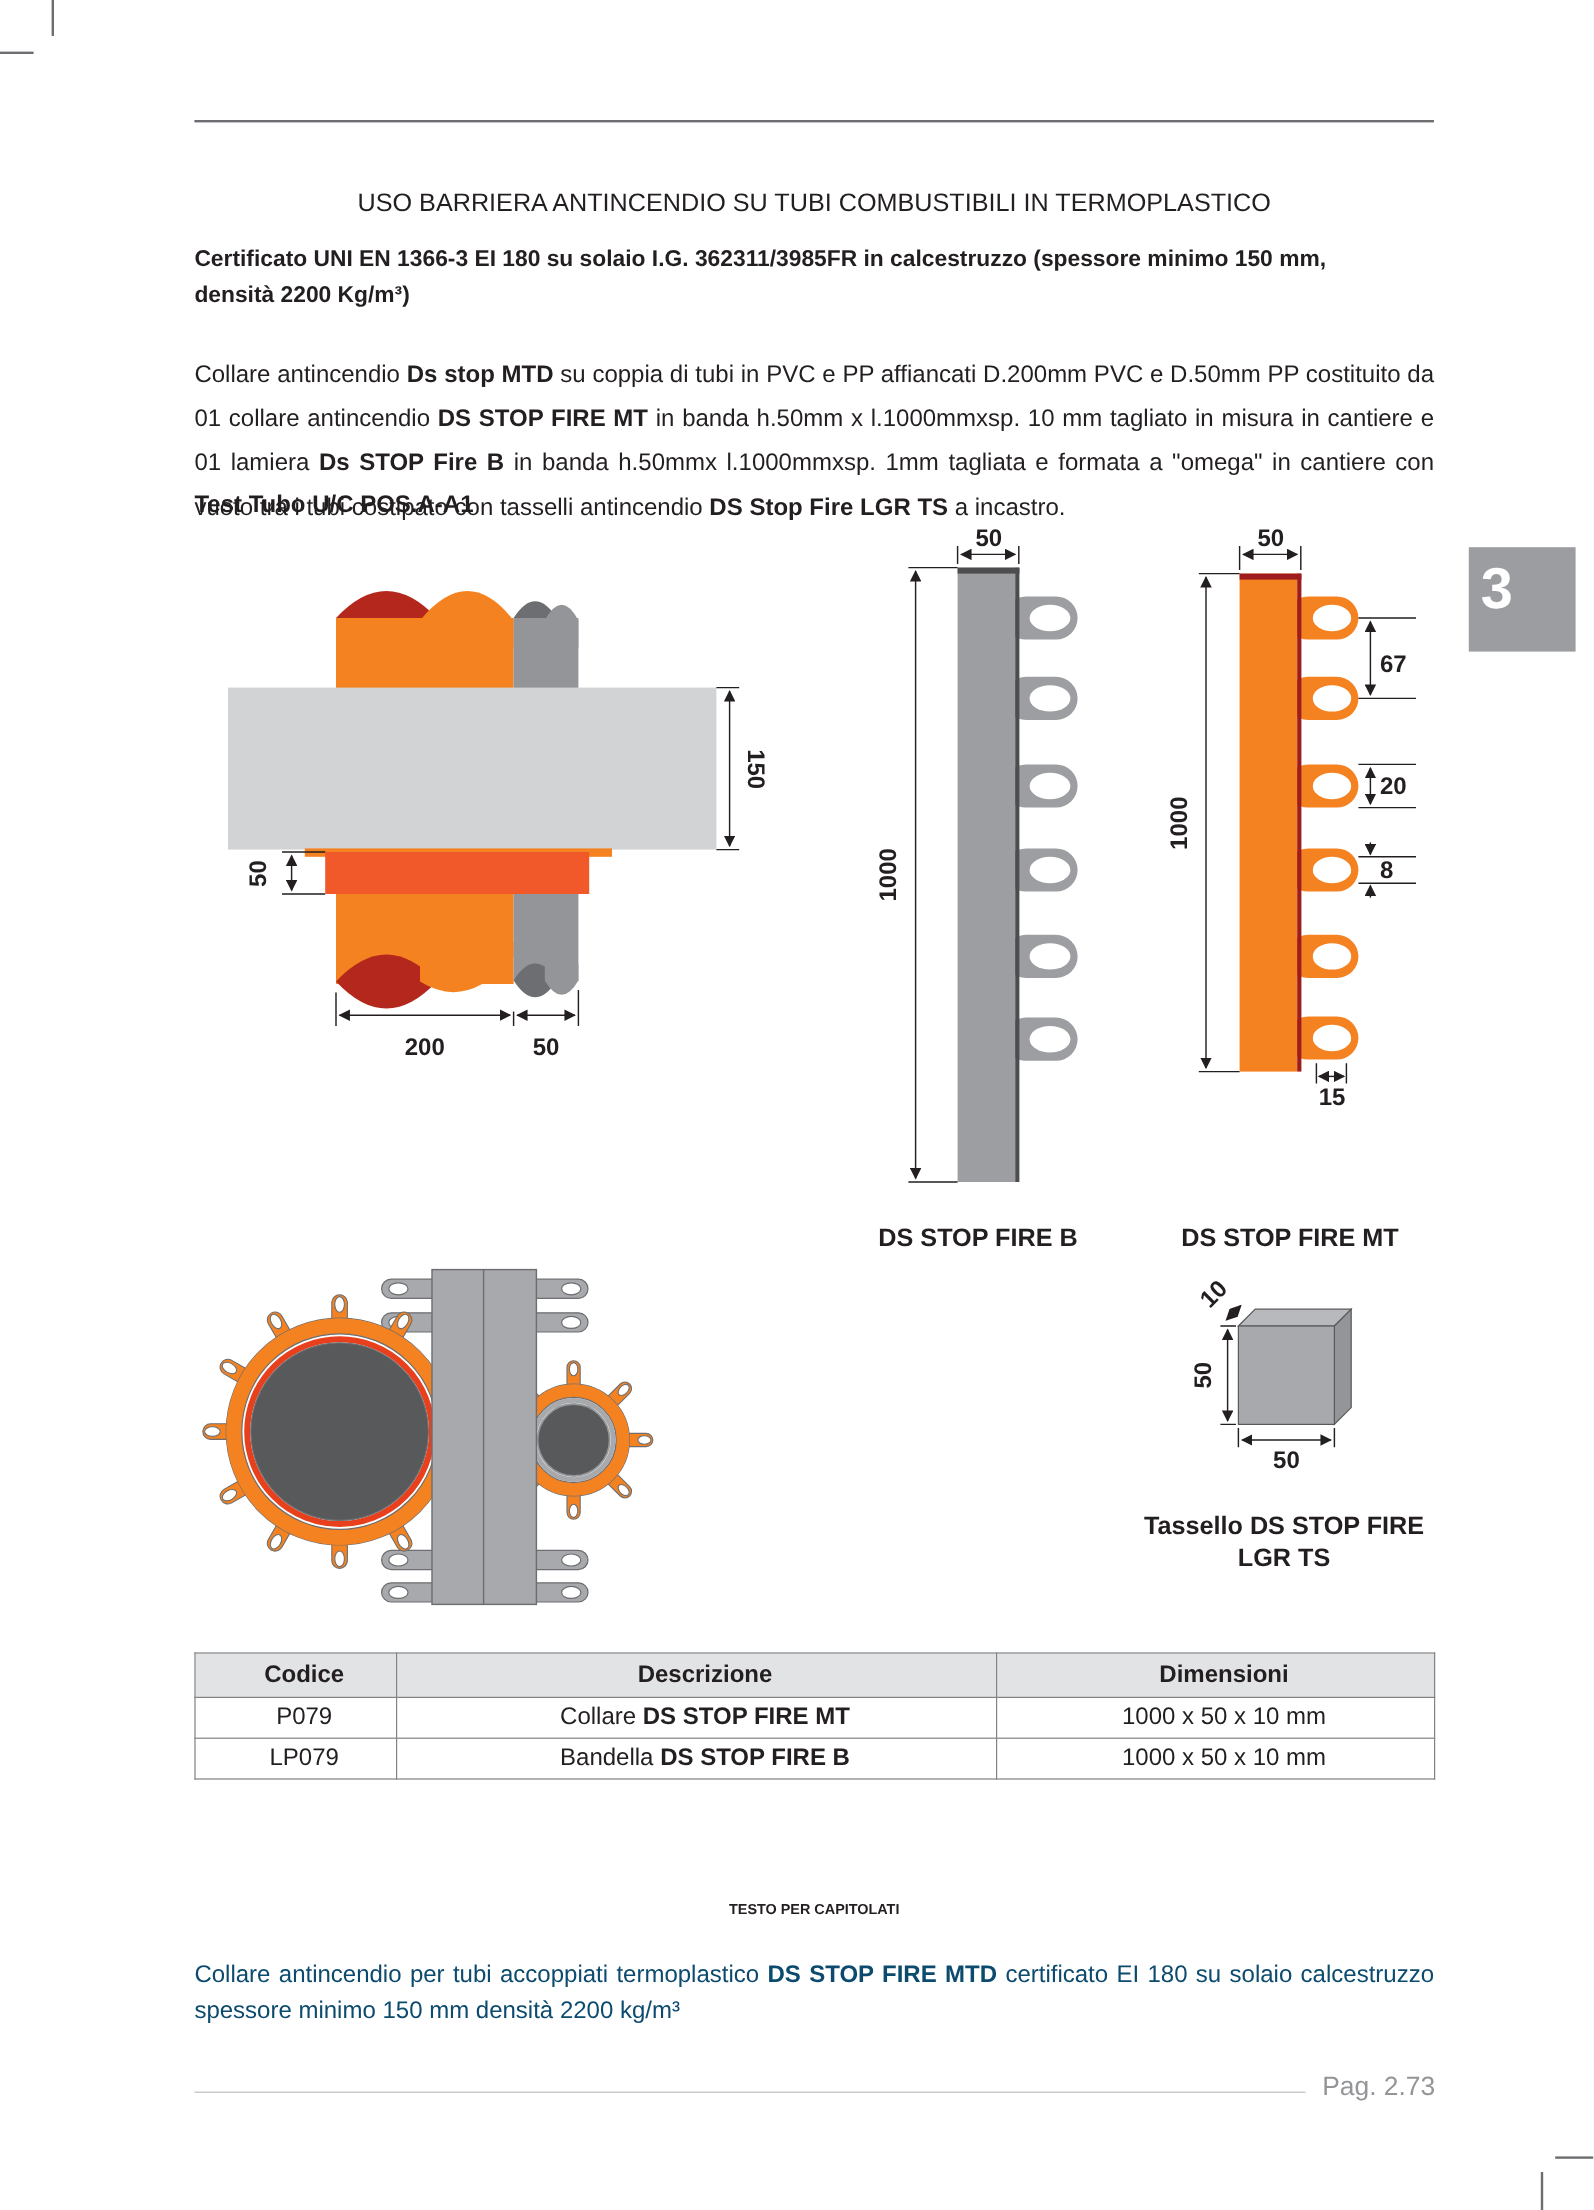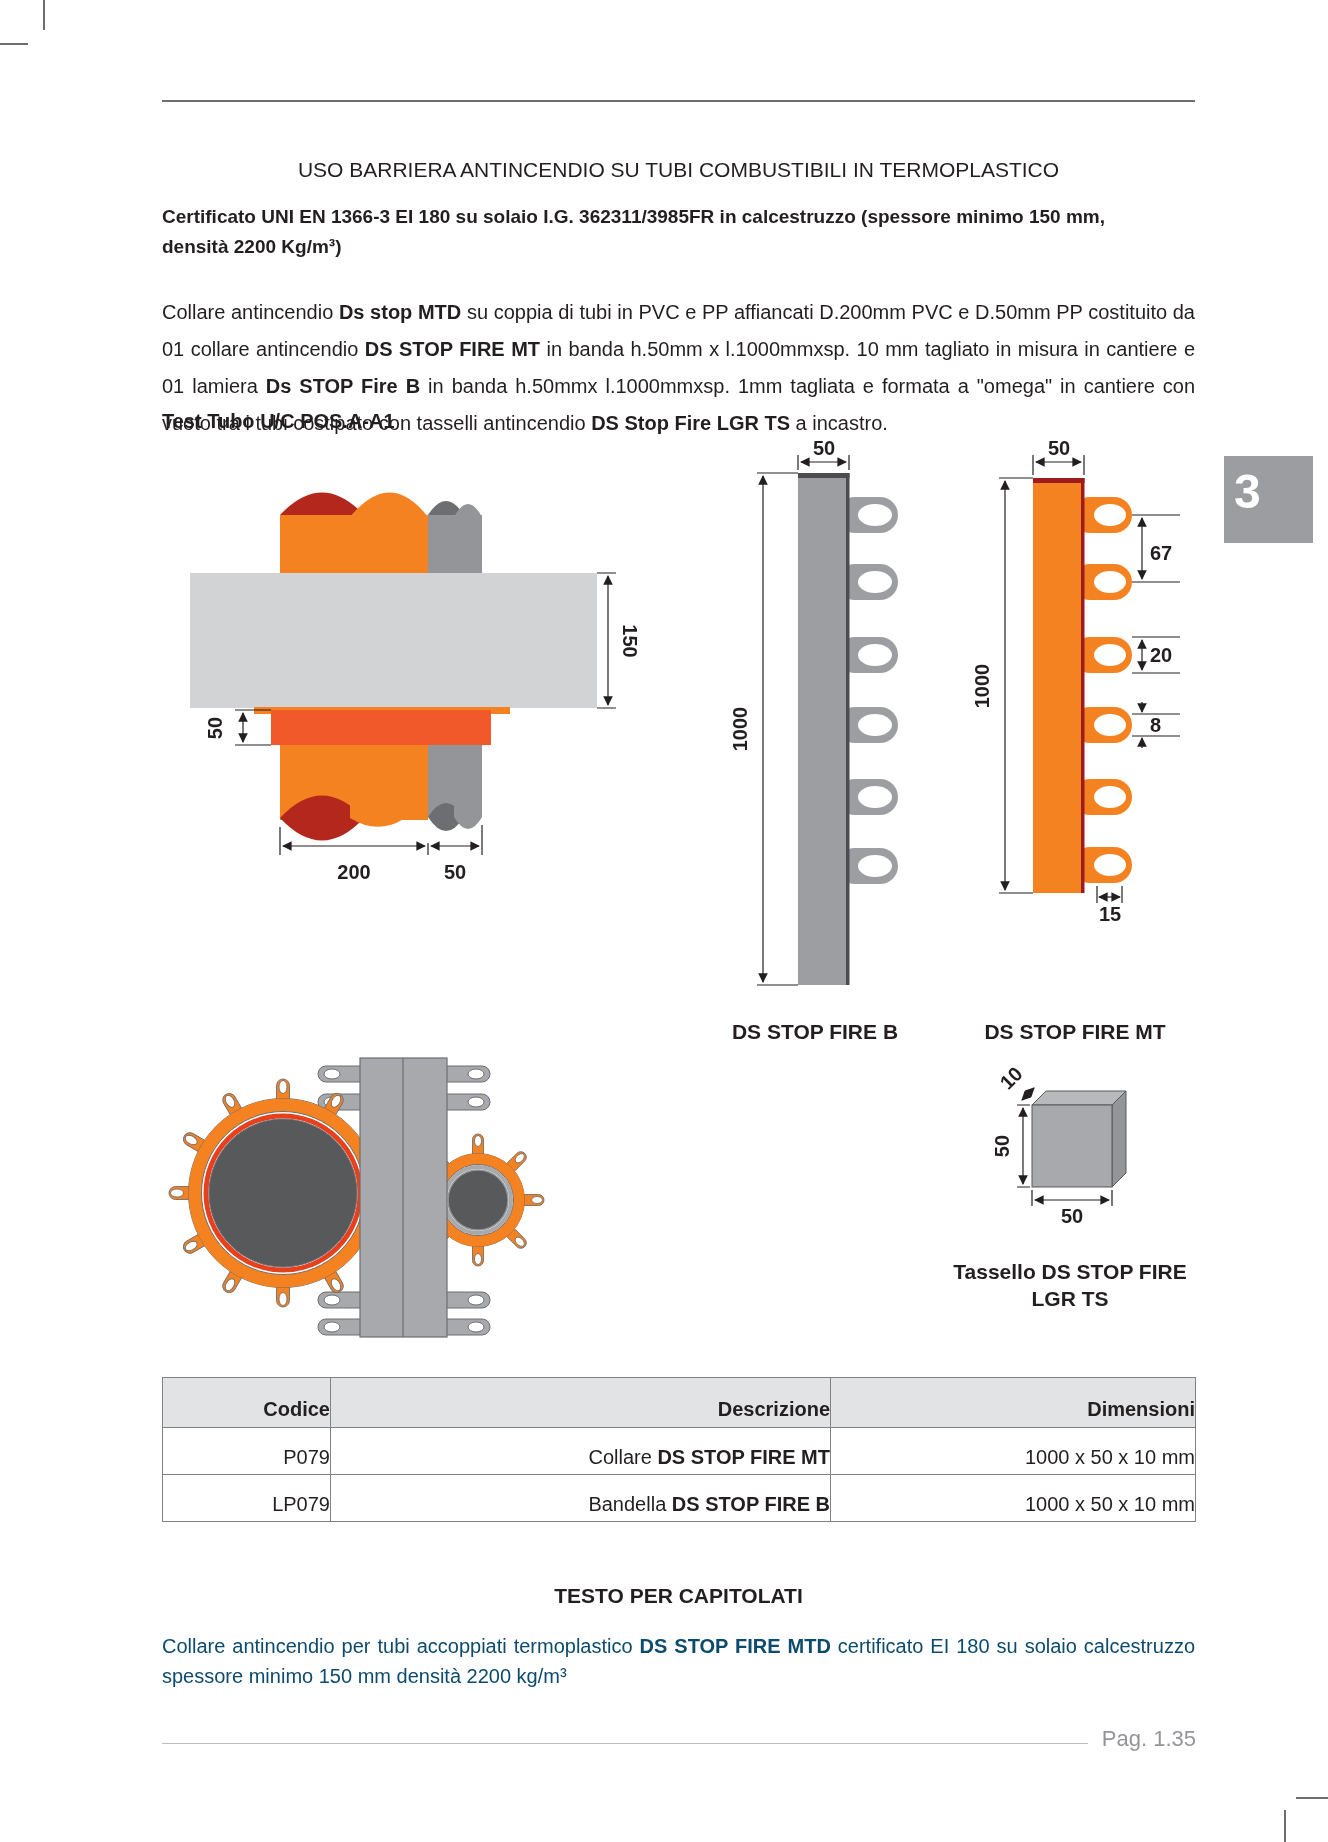--- a/index.html
+++ b/index.html
@@ -13,26 +13,26 @@
   .cert{position:absolute;left:162px;top:202px;width:1033px;font-size:19px;font-weight:bold;line-height:30px;}
   .intro{position:absolute;left:162px;top:294px;width:1033px;font-size:20px;line-height:37px;text-align:justify;margin:0;}
   .test-line{position:absolute;left:162px;top:410px;width:1033px;font-size:20px;font-weight:bold;}
   .band-label{position:absolute;top:1020px;width:240px;text-align:center;font-size:21px;font-weight:bold;}
   .section-tab{position:absolute;left:1224px;top:456px;width:89px;height:87px;background:#9B9DA0;}
   .section-tab span{position:absolute;left:10px;top:8px;color:#fff;font-size:48px;font-weight:bold;}
   .tassello-caption{position:absolute;left:940px;top:1258px;width:260px;text-align:center;
                     font-size:21px;font-weight:bold;line-height:27px;}
   table.spec{position:absolute;left:162px;top:1377px;width:1033px;border-collapse:collapse;
              font-size:20px;table-layout:fixed;}
-  table.spec th,table.spec td{border:1px solid #808285;padding:13px 0 0 14px;text-align:right;font-weight:normal;}
+  table.spec th,table.spec td{border:1px solid #808285;padding:0 0 0 14px;text-align:center;font-weight:normal;}
   table.spec th{background:#E2E3E4;font-weight:bold;height:36px;}
   table.spec td{height:33px;}
   .code-cell{font-weight:bold;}
   .cap-heading{position:absolute;left:162px;top:1584px;width:1033px;text-align:center;
-               font-size:21px;font-weight:bold;}
+               font-size:12px;font-weight:bold;}
   .spec-text{position:absolute;left:162px;top:1631px;width:1033px;font-size:20px;line-height:30px;
              color:#0c4a6e;text-align:justify;margin:0;}
   .bottom-rule{position:absolute;left:162px;top:1743px;width:926px;height:1px;background:#BCBEC0;}
   .page-num{position:absolute;left:1040px;top:1726px;width:156px;text-align:right;
             font-size:22px;color:#939598;}
   svg{position:absolute;}
   .dim{font-family:"Liberation Sans",sans-serif;font-size:20px;font-weight:bold;fill:#231F20;}
   .dline{stroke:#231F20;stroke-width:1.2;fill:none;}
   b{font-weight:bold;}
 </style>
@@ -411,15 +411,15 @@
       <td><span>Bandella </span><b>DS STOP FIRE B</b></td>
       <td>1000 x 50 x 10 mm</td>
     </tr>
   </tbody>
     </table>
 
   <div class="cap-heading">TESTO PER CAPITOLATI</div>
   <p class="spec-text"><span>Collare antincendio per tubi accoppiati termoplastico </span><b>DS STOP FIRE MTD</b><span> certificato EI 180 su solaio calcestruzzo spessore minimo 150 mm densità 2200 kg/m³</span></p>
 
   <div class="bottom-rule"></div>
-  <div class="page-num">Pag. 1.35</div>
+  <div class="page-num">Pag. 2.73</div>
 
 </div>
 
 </body></html>

